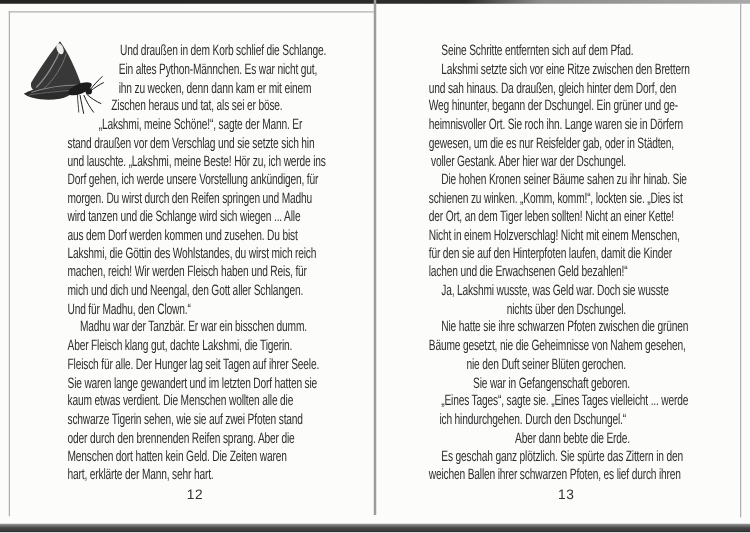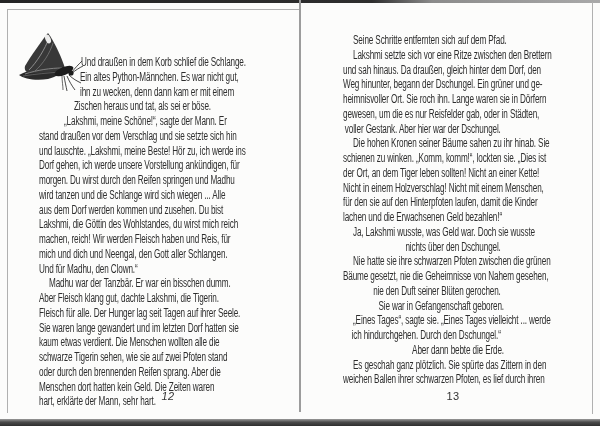--- a/index.html
+++ b/index.html
@@ -13,34 +13,34 @@
     background:linear-gradient(to right,#242424 0%,#2e2e2e 62%,#8b8b8b 72%,#a9a9a9 100%);}
   .bottom-edge{position:absolute;left:0;top:419px;width:600px;height:7px;
     background:linear-gradient(#9a9a9a 0%,#4a4a4a 45%,#2d2d2d 100%);}
   .hair{position:absolute;background:#b0b0b0;}
   .hair-left{left:7px;top:9px;width:1px;height:404px;}
   .hair-right{left:592px;top:2px;width:1px;height:412px;}
   .hair-top-left{left:7px;top:9px;width:292px;height:1px;}
   .gutter{left:299px;top:0;width:2px;height:412px;background:#9c9c9c;}
   
   .textcol{position:absolute;width:232px;}
-  .col-left{left:39px;top:33px;margin-top:22px;}
+  .col-left{left:54px;top:33px;}
   .col-right{left:343px;top:33px;text-align:right;}
   .ln{
     height:14.75px;line-height:14.75px;font-size:12px;letter-spacing:-0.2px;
     color:#2e2e2e;white-space:pre;transform:scaleX(0.68);transform-origin:0 0;
   }
   .ind{margin-left:10px;}
   .w0{margin-left:42px;} .w1{margin-left:41px;} .w2{margin-left:41px;}
   .w3{margin-left:35px;} .w4{margin-left:25px;}
   .pagenum{
     position:absolute;top:390px;width:220px;text-align:center;
     font-size:11px;letter-spacing:0.4px;color:#333;
   }
-  .pagenum-left{left:58px;font-style:italic;}
+  .pagenum-left{left:46px;}
   .pagenum-right{left:343px;}
   .butterfly{position:absolute;left:17px;top:30px;width:68px;height:64px;}
 </style>
 </head>
 <body>
 
 <div class="canvas">
 
   <div class="top-edge"></div>
   <div class="hair hair-top-left"></div>

